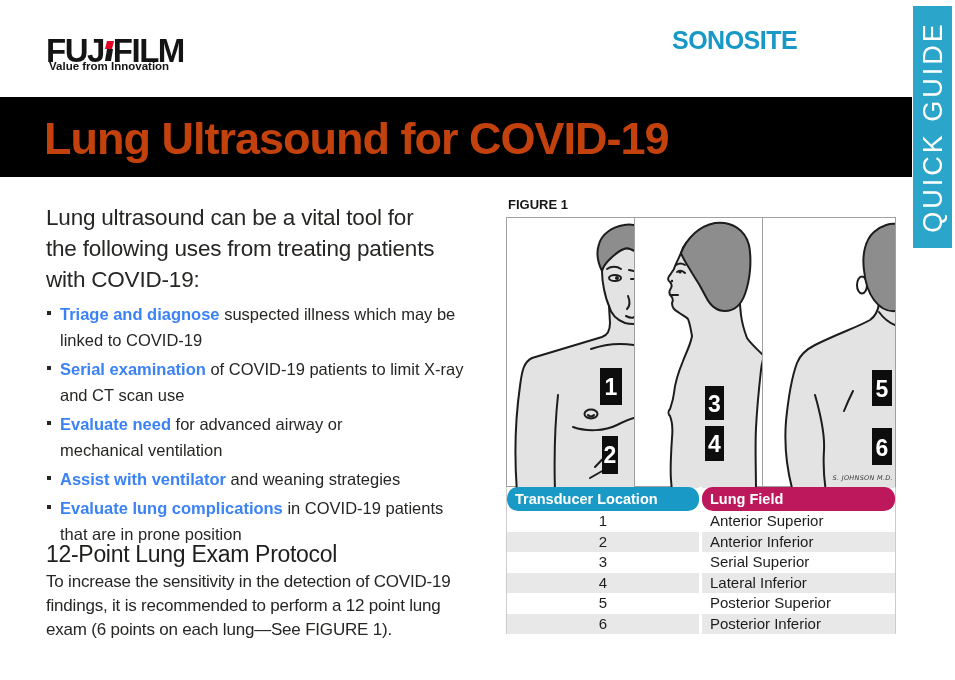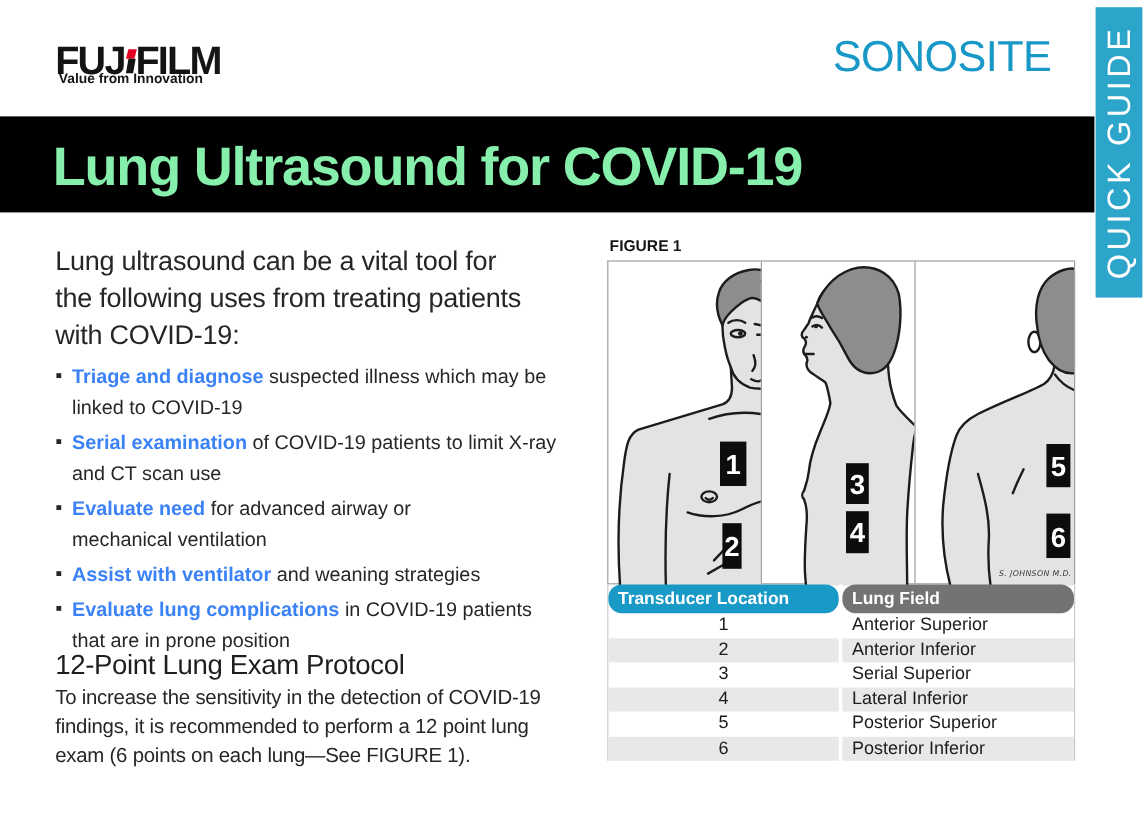--- a/index.html
+++ b/index.html
@@ -8,25 +8,25 @@
 
   
   .fujifilm{position:absolute;left:46px;top:32px;font-size:33px;font-weight:bold;
             letter-spacing:-1.5px;color:#141414;white-space:nowrap;}
   .fj-i{display:inline-block;position:relative;width:9px;height:20px;vertical-align:baseline;}
   .fj-i .dot{position:absolute;top:-1px;left:2px;width:7px;height:8px;background:#e60023;
              transform:skewX(-14deg);}
   .fj-i .stem{position:absolute;bottom:1px;left:2px;width:6px;height:12px;background:#141414;
               transform:skewX(-10deg);}
   .tagline{position:absolute;left:49px;top:60px;font-size:11.5px;font-weight:bold;color:#141414;}
-  .sonosite{position:absolute;left:694px;top:26px;font-size:36px;font-weight:normal;
+  .sonosite{position:absolute;left:672px;top:26px;font-size:25px;font-weight:bold;
             letter-spacing:-0.5px;}
 
   .banner{position:absolute;left:0;top:97px;width:912px;height:80px;background:#000;}
-  .banner h1{margin:0;padding:16px 0 0 44px;font-size:45px;font-weight:bold;color:#86efac;
+  .banner h1{margin:0;padding:16px 0 0 44px;font-size:45px;font-weight:bold;color:#c2410c;
              letter-spacing:-1px;}
 
   .qg-band{position:absolute;left:913px;top:6px;width:39px;height:242px;}
   .qg-text{position:absolute;top:50%;left:50%;transform:translate(-50%,-50%) rotate(-90deg);
            white-space:nowrap;color:#fff;font-size:27px;letter-spacing:3px;font-weight:400;}
 
   
   .intro{position:absolute;left:46px;top:202px;font-size:22.5px;line-height:31px;
          letter-spacing:-0.2px;color:#272624;white-space:pre-line;}
   .bullets{position:absolute;left:46px;top:301px;width:450px;}
@@ -206,21 +206,21 @@
         </g>
         <text class="signature" x="130" y="262">S. JOHNSON M.D.</text>
       </svg>
     </div>
   </div>
 
   <div class="ltable">
     <div class="thead">
       <div class="th th1" id="th1" style="background: rgb(24, 153, 198);">Transducer Location</div>
       <div class="vgap"></div>
-      <div class="th th2" id="th2" style="background: #737373;">Lung Field</div>
+      <div class="th th2" id="th2" style="background: #be185d;">Lung Field</div>
     </div>
     <div>
         <div class="trow">
           <div class="tc1">1</div>
           <div class="vgap"></div>
           <div class="tc2">Anterior Superior</div>
         </div>
         <div class="trow alt">
           <div class="tc1">2</div>
           <div class="vgap"></div>

